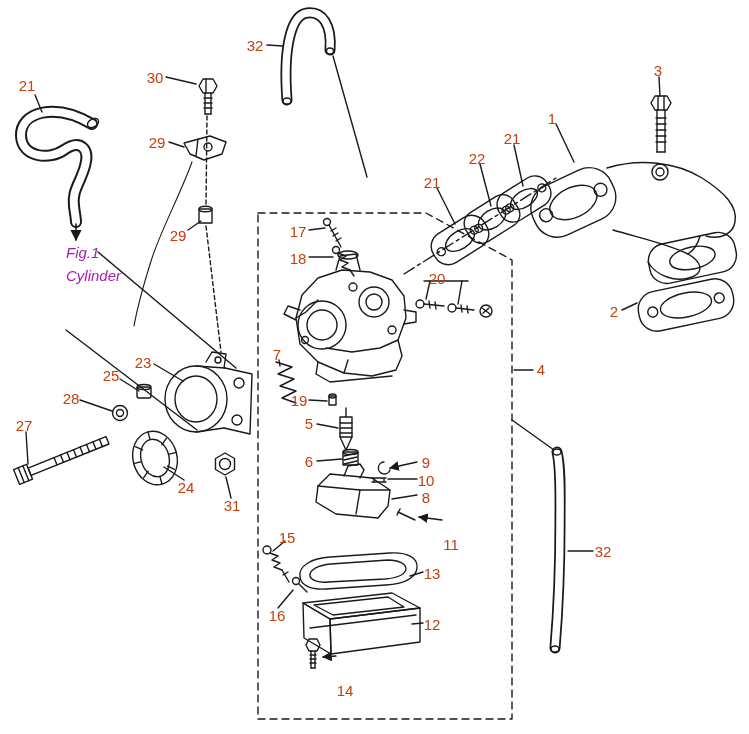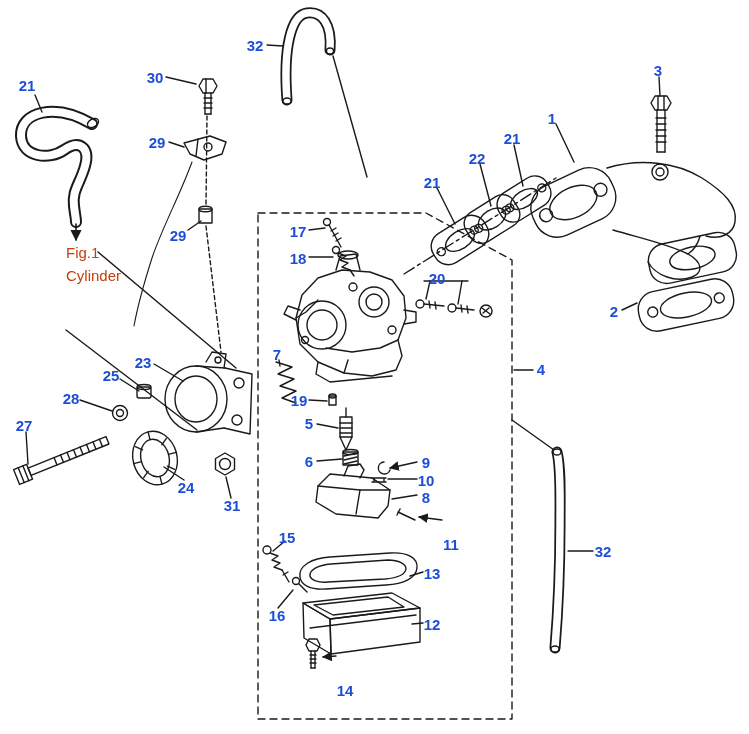--- a/index.html
+++ b/index.html
@@ -7,24 +7,24 @@
     position:relative;width:749px;height:734px;background:#ffffff;
     font-family:"Liberation Sans",sans-serif;overflow:hidden;
   }
   .stage svg{position:absolute;left:0;top:0;}
   #diagram path,#diagram circle,#diagram ellipse,#diagram rect,#diagram polygon,#diagram line{
     fill:none;stroke:#1a1a1a;stroke-width:1.4;stroke-linecap:round;stroke-linejoin:round;
   }
   #diagram .thin{stroke-width:1.1;}
   .part-label{
     position:absolute;transform:translate(-50%,-50%);
-    font-size:15px;font-weight:700;color:#1d4ed8;white-space:nowrap;
+    font-size:15px;font-weight:400;color:#c2410c;white-space:nowrap;
   }
   .fig-note{
-    position:absolute;font-size:15px;font-weight:400;color:#c2410c;line-height:1.5;
+    position:absolute;font-size:15px;font-weight:400;color:#a21caf;line-height:1.5;font-style:italic;
   }
 </style>
 </head>
 <body>
 
 <div class="stage">
 
   <svg id="diagram" width="749" height="734" viewBox="0 0 749 734">
     <defs>
       <marker id="arr" viewBox="0 0 10 10" refX="9" refY="5" markerWidth="7" markerHeight="7" orient="auto-start-reverse">

